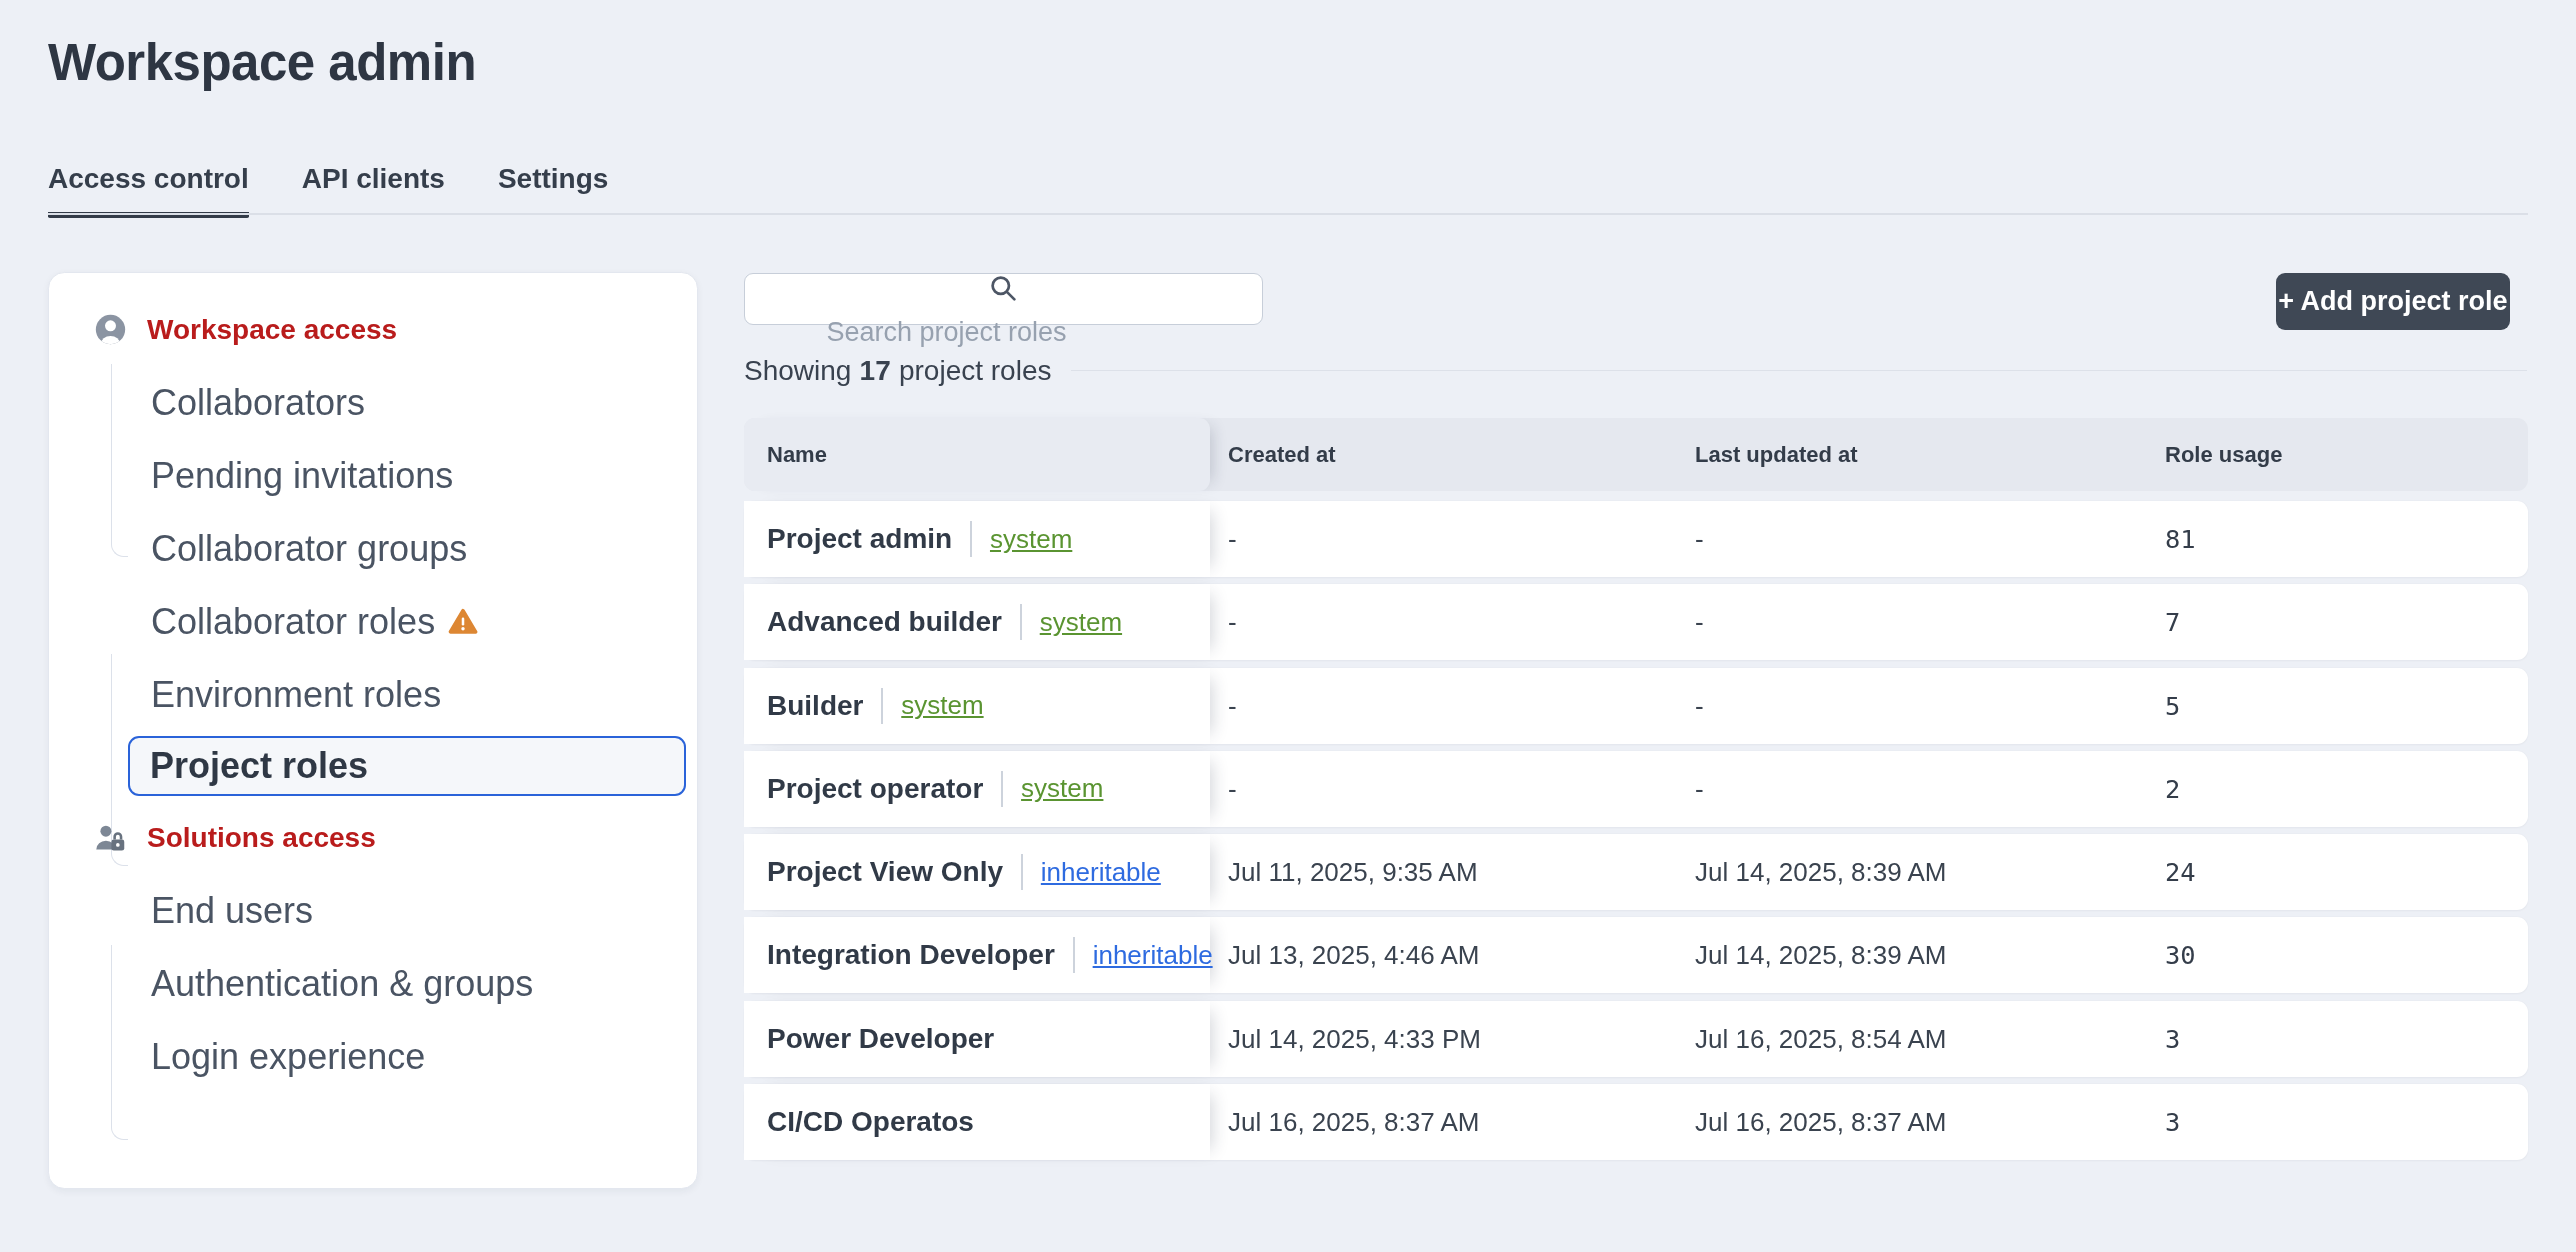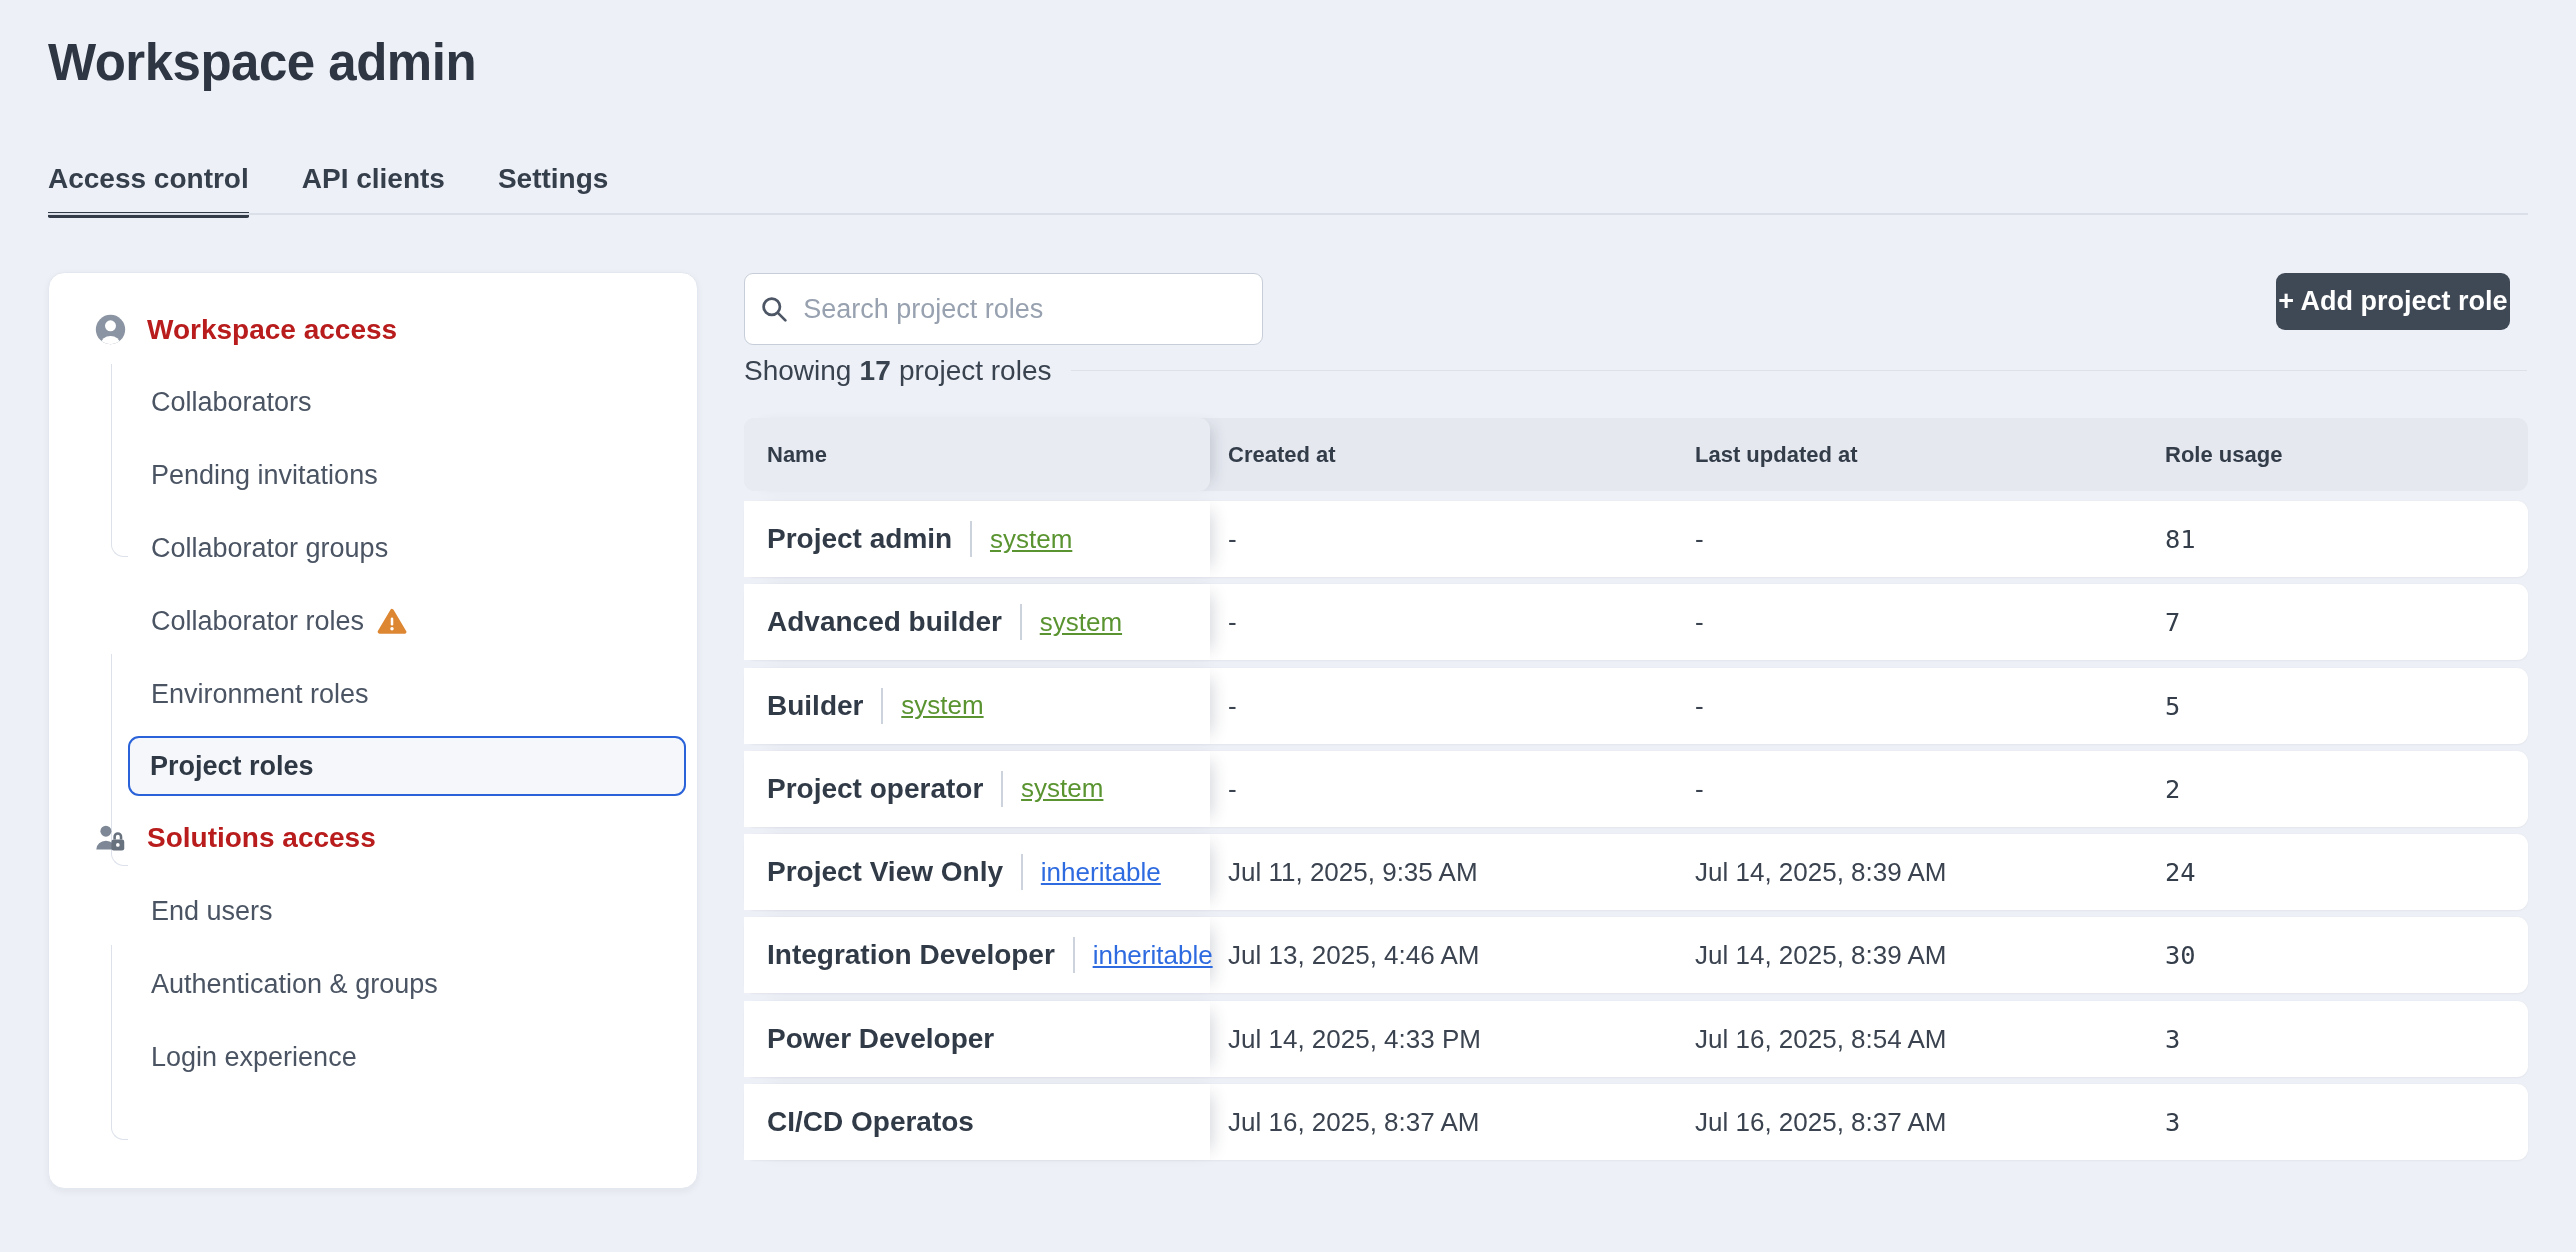--- a/index.html
+++ b/index.html
@@ -16,36 +16,36 @@
   .tab.active{border-bottom-color:#333b48;border-radius:1.8px;}
   .tabs-divider{position:absolute;left:48px;top:213px;width:2480px;height:1.8px;background:#dbdfe7;}
 
   
   .sidebar{position:absolute;left:48px;top:272px;width:650px;height:917px;background:#ffffff;
     border:0.9px solid #e3e7ef;border-radius:16.3px;box-shadow:0 2.7px 7.3px rgba(25,35,60,0.05);
     padding-top:20px;box-sizing:border-box;}
   .side-row{height:73px;display:flex;align-items:center;position:relative;z-index:2;}
   .side-section{padding-left:45px;gap:20px;}
   .side-section .label{font-size:28px;font-weight:700;color:#b91c1c;}
-  .side-item{padding-left:102px;font-size:27px;color:#4a5463;cursor:pointer;gap:12.7px;}
+  .side-item{padding-left:102px;font-size:36px;color:#4a5463;cursor:pointer;gap:12.7px;}
   .side-item.selected{margin:5.4px 11px 5.4px 79px;height:56px;padding-left:20px;
     border:2.7px solid #2a63d9;border-radius:11px;background:#f5f7fa;
     font-weight:700;color:#2f3845;}
   .tree-line{position:absolute;left:62px;width:16.3px;
     border-left:1.8px solid #dce1ea;border-bottom:1.8px solid #dce1ea;
     border-bottom-left-radius:12.7px;z-index:1;}
   .tl-1{top:91px;height:192px;}
   .tl-2{top:381px;height:211px;}
   .tl-3{top:672px;height:194px;}
   .icon{display:inline-flex;flex:none;}
 
   
-  .search-box{position:absolute;left:744px;top:273px;width:519px;height:72px;background:#fff;
+  .search-box{position:absolute;left:744px;top:273px;width:519px;height:52px;background:#fff;
     border:1.8px solid #c7ced9;border-radius:9px;box-sizing:border-box;
-    display:flex;align-items:center;padding:0 14.5px;gap:12.7px;}
+    display:flex;align-items:center;padding:0 14.5px;gap:12.7px;flex-direction:column;}
   .search-box input{border:none;outline:none;background:transparent;flex:1;
     font-family:"Liberation Sans",sans-serif;font-size:27px;color:#333c49;min-width:0;}
   .search-box input::placeholder{color:#97a1af;}
   .add-btn{position:absolute;left:2276px;top:273px;width:234px;height:57px;background:#3f4855;
     border-radius:9px;color:#ffffff;font-size:27px;font-weight:700;
     display:flex;align-items:center;justify-content:center;cursor:pointer;}
   .showing-row{position:absolute;left:744px;top:354px;width:1783px;height:33px;
     display:flex;align-items:center;font-size:28px;color:#39424f;}
   .showing-row b{margin:0 8.2px;}
   .showing-divider{flex:1;height:1.8px;background:#dde1e9;margin-left:20px;}

